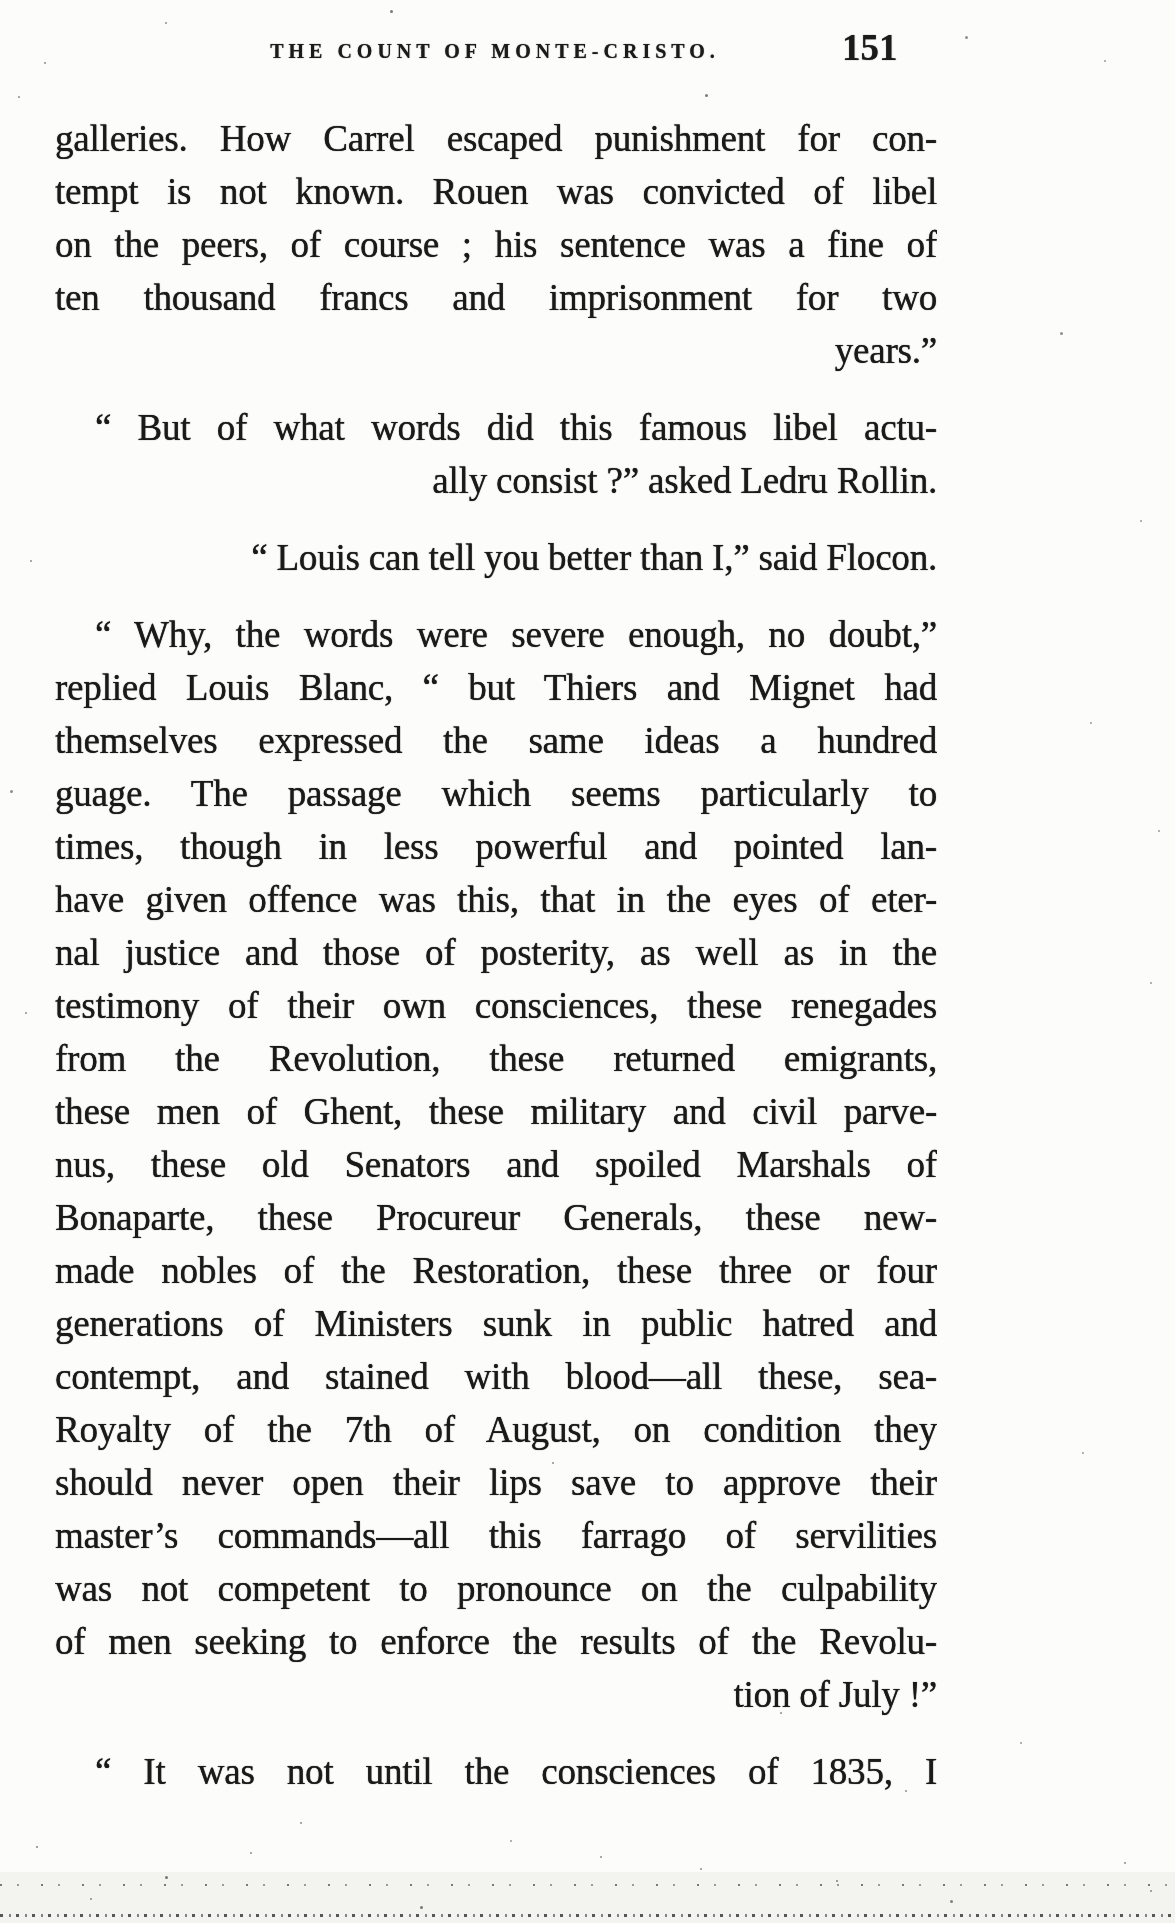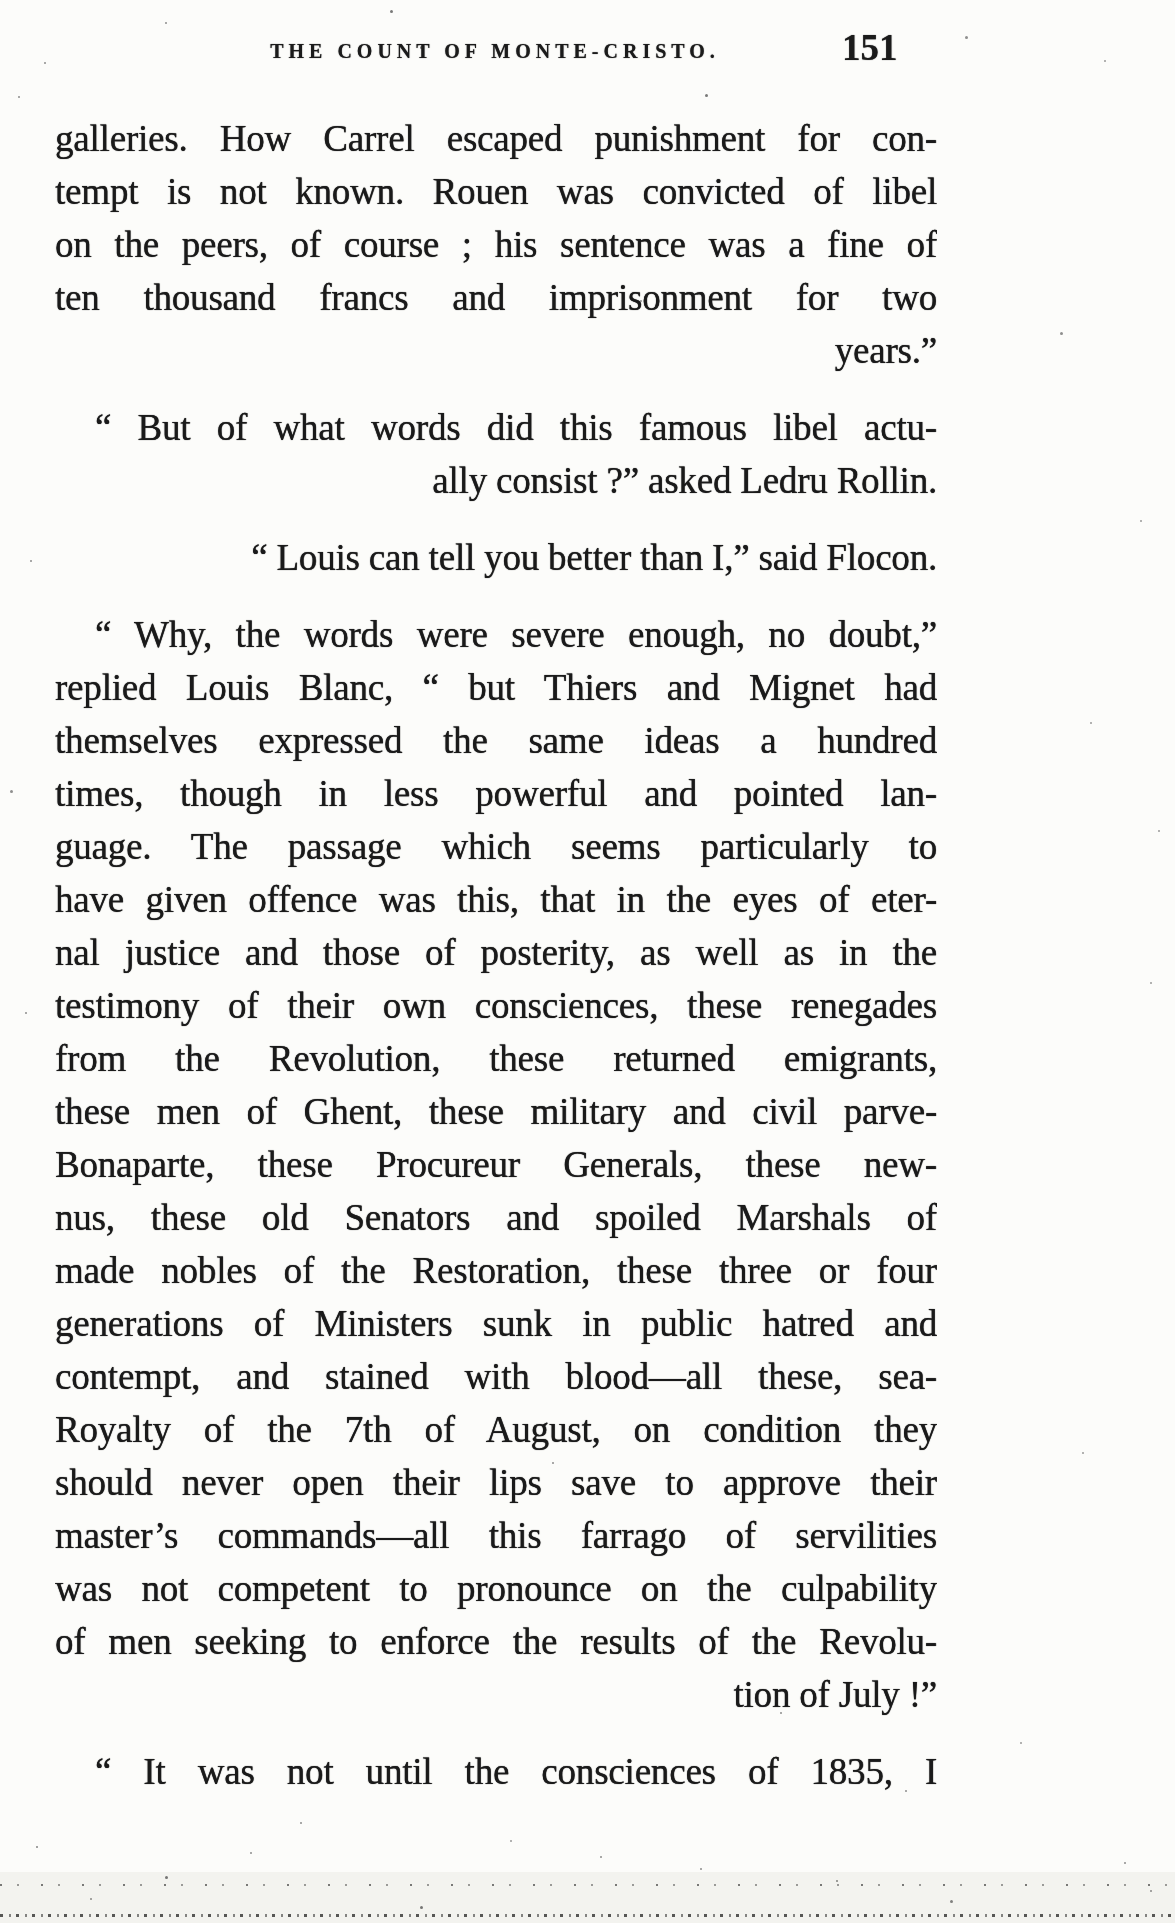--- a/index.html
+++ b/index.html
@@ -108,29 +108,29 @@
       <div class="line j">tempt is not known.  Rouen was convicted of libel</div>
       <div class="line j">on the peers, of course ; his sentence was a fine of</div>
       <div class="line j">ten thousand francs and imprisonment for two</div>
       <div class="line">years.”</div>
       <div class="line indent j">“ But of what words did this famous libel actu-</div>
       <div class="line">ally consist ?” asked Ledru Rollin.</div>
       <div class="line indent">“ Louis can tell you better than I,” said Flocon.</div>
       <div class="line indent j">“ Why, the words were severe enough, no doubt,”</div>
       <div class="line j">replied Louis Blanc, “ but Thiers and Mignet had</div>
       <div class="line j">themselves expressed the same ideas a hundred</div>
+      <div class="line j">guage.  The passage which seems particularly to</div>
       <div class="line j">times, though in less powerful and pointed lan-</div>
-      <div class="line j">guage.  The passage which seems particularly to</div>
       <div class="line j">have given offence was this, that in the eyes of eter-</div>
       <div class="line j">nal justice and those of posterity, as well as in the</div>
       <div class="line j">testimony of their own consciences, these renegades</div>
       <div class="line j">from the Revolution, these returned emigrants,</div>
       <div class="line j">these men of Ghent, these military and civil parve-</div>
+      <div class="line j">nus, these old Senators and spoiled Marshals of</div>
       <div class="line j">Bonaparte, these Procureur Generals, these new-</div>
-      <div class="line j">nus, these old Senators and spoiled Marshals of</div>
       <div class="line j">made nobles of the Restoration, these three or four</div>
       <div class="line j">generations of Ministers sunk in public hatred and</div>
       <div class="line j">contempt, and stained with blood—all these, sea-</div>
       <div class="line j">Royalty of the 7th of August, on condition they</div>
       <div class="line j">should never open their lips save to approve their</div>
       <div class="line j">master’s commands—all this farrago of servilities</div>
       <div class="line j">was not competent to pronounce on the culpability</div>
       <div class="line j">of men seeking to enforce the results of the Revolu-</div>
       <div class="line">tion of July !”</div>
       <div class="line indent j">“ It was not until the consciences of 1835, I</div>

